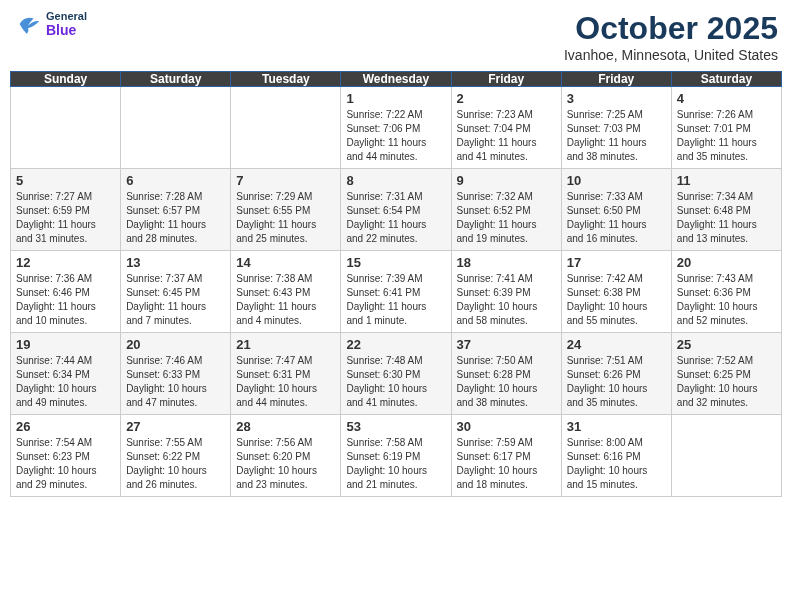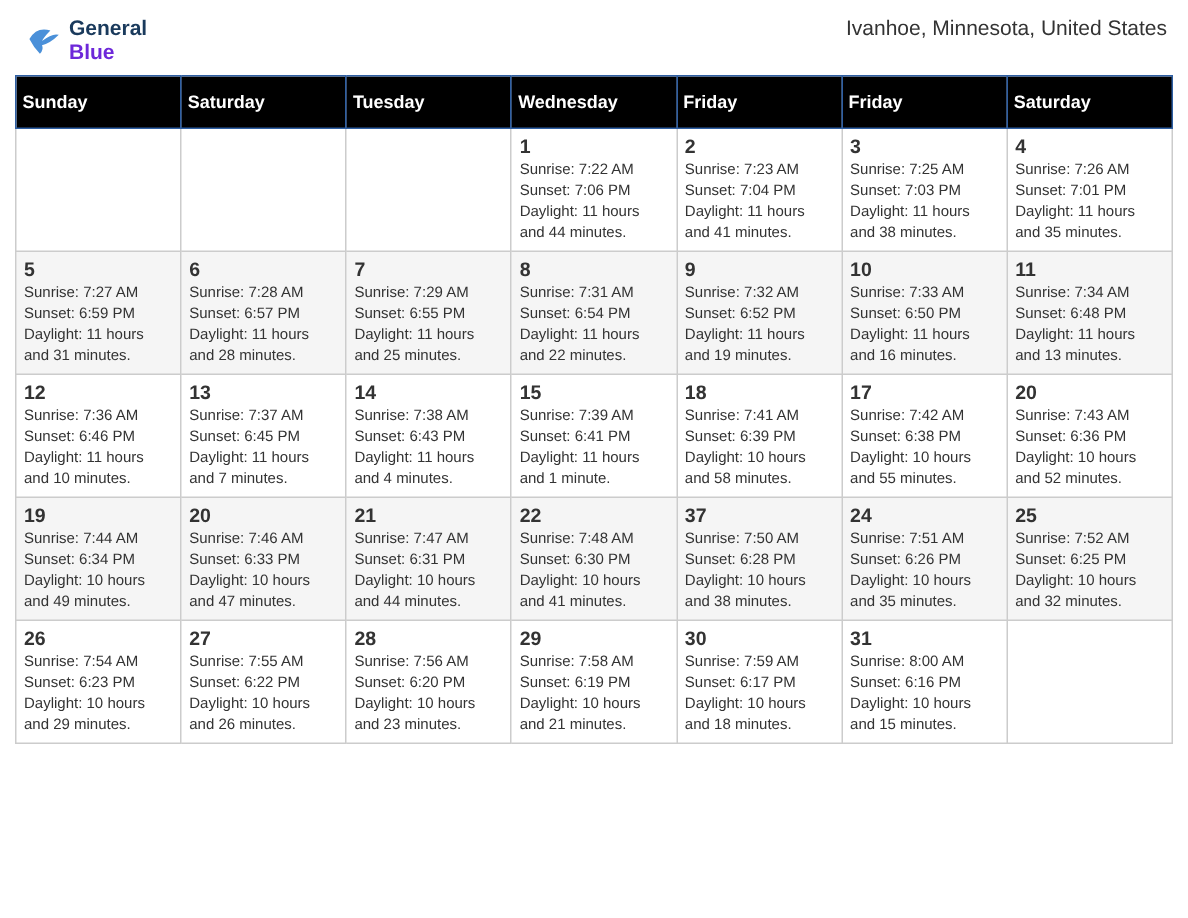--- a/index.html
+++ b/index.html
@@ -37,26 +37,26 @@
     .location {
       font-size: 14px;
       color: #333;
     }
     .calendar {
       width: 100%;
       border-collapse: collapse;
       border: 1px solid #ccc;
     }
     .calendar th {
-      background-color: #000000;
+      background-color: #404040;
       color: #fff;
       font-size: 12px;
       font-weight: bold;
-      padding: 10px 4px;
-      text-align: left;
+      padding: 0 4px;
+      text-align: center;
       border: 1px solid #2e5fa3;
     }
     .calendar td {
       vertical-align: top;
       padding: 4px 5px;
       border: 1px solid #ccc;
       width: 110px;
       min-height: 80px;
       font-size: 10.5px;
       color: #333;
@@ -82,25 +82,26 @@
   </style>
 </head>
 <body>
 
 <div class="header">
   <div class="logo">
     <svg class="logo-bird" viewBox="0 0 40 40">
       <path d="M8 20 Q15 8 28 12 Q22 18 20 22 Q30 14 36 16 Q28 24 20 26 Q22 30 18 34 Q12 28 8 20Z" fill="#4a90d9"></path>
     </svg>
     <div>
-      <div style="font-size:14px;font-weight:bold;color:#1a3a5c;">General</div>
+      <div style="font-size:11px;font-weight:bold;color:#1a3a5c;">General</div>
       <div style="font-size:14px;font-weight:bold;color:#6d28d9;">Blue</div>
     </div>
   </div>
   <div class="title-block">
+    <div class="month-title">October 2025</div>
     <div class="location">Ivanhoe, Minnesota, United States</div>
   </div>
 </div>
 
 <table class="calendar">
   <thead>
     <tr>
     <th>Sunday</th>
         <th>Saturday</th>
         <th>Tuesday</th>
@@ -285,21 +286,21 @@
           Sunrise: 7:55 AM<br>Sunset: 6:22 PM<br>Daylight: 10 hours and 26 minutes.
         </div>
         </td>
         <td>
           <span class="day-number">28</span>
         <div class="day-info">
           Sunrise: 7:56 AM<br>Sunset: 6:20 PM<br>Daylight: 10 hours and 23 minutes.
         </div>
         </td>
         <td>
-          <span class="day-number">29</span>
+          <span class="day-number">53</span>
         <div class="day-info">
           Sunrise: 7:58 AM<br>Sunset: 6:19 PM<br>Daylight: 10 hours and 21 minutes.
         </div>
         </td>
         <td>
           <span class="day-number">30</span>
         <div class="day-info">
           Sunrise: 7:59 AM<br>Sunset: 6:17 PM<br>Daylight: 10 hours and 18 minutes.
         </div>
         </td>

